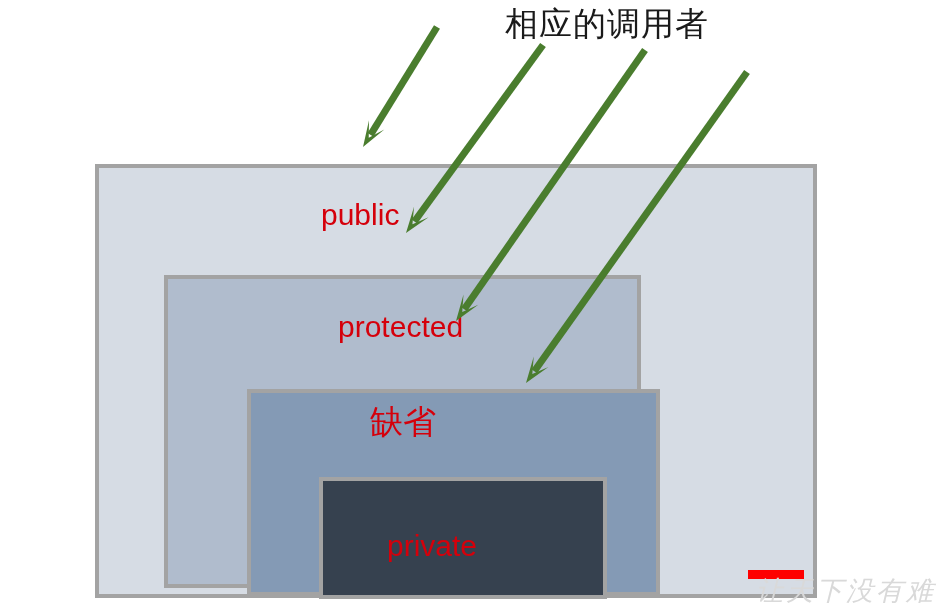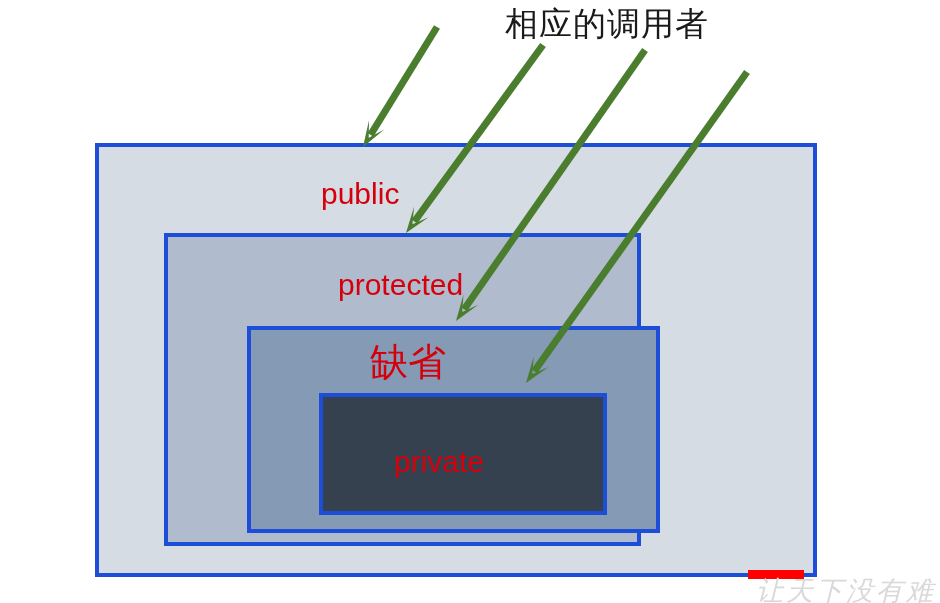--- a/index.html
+++ b/index.html
@@ -32,21 +32,22 @@
     line-height: 41px;
     color: #1a1a1a;
     letter-spacing: 1px;
     white-space: nowrap;
   }
 
   
   .scope-box {
     position: absolute;
     box-sizing: border-box;
-    border: 4px solid #1d4ed8;
+    border: 4px solid #a3a3a3;
+    margin-top: 21px;
   }
   .box-public {
     left: 95px;
     top: 143px;
     width: 722px;
     height: 434px;
     background: #d6dce4;
   }
   .box-protected {
     left: 65px;
@@ -83,25 +84,25 @@
     left: 222px;
     top: 30px;
   }
   .label-protected {
     left: 170px;
     top: 31px;
   }
   .label-default {
     left: 119px;
     top: 15px;
-    font-family: Liberation Sans, sans-serif;
-    font-size: 38px;
+    font-family: Liberation Mono, monospace;
+    font-size: 33px;
   }
   .label-private {
-    left: 71px;
+    left: 64px;
     top: 48px;
   }
 
   
   #arrow-layer {
     position: absolute;
     left: 0;
     top: 0;
     width: 940px;
     height: 603px;

